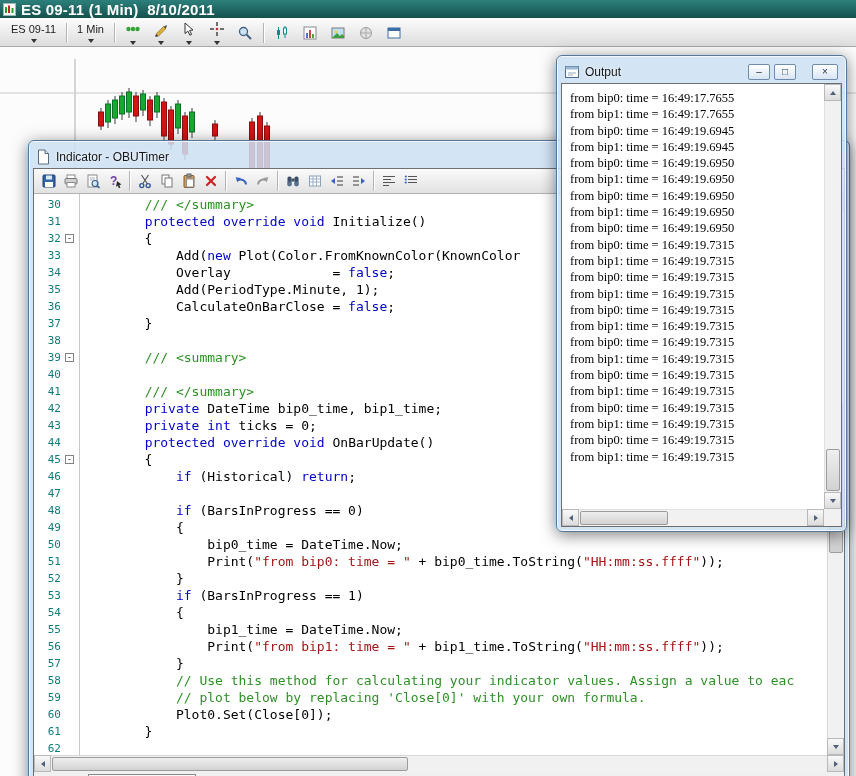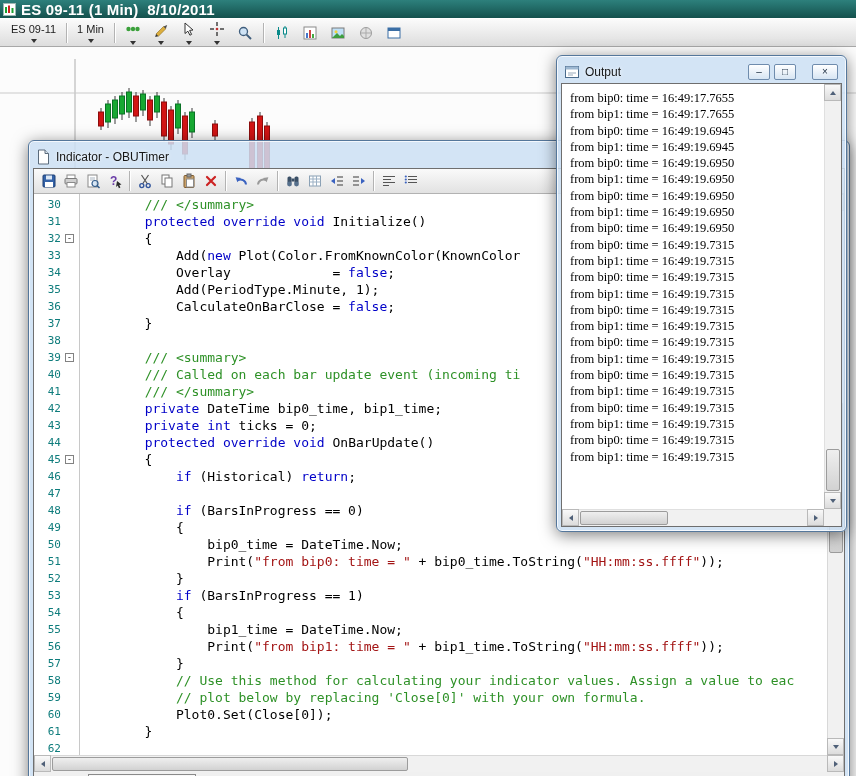--- a/index.html
+++ b/index.html
@@ -510,21 +510,21 @@
             <div class="code-row"><span class="tk-p">        </span><span class="tk-c">/// &lt;/summary&gt;</span></div>
             <div class="code-row"><span class="tk-p">        </span><span class="tk-k">protected</span><span class="tk-p"> </span><span class="tk-k">override</span><span class="tk-p"> </span><span class="tk-k">void</span><span class="tk-p"> Initialize()</span></div>
             <div class="code-row"><span class="tk-p">        {</span></div>
             <div class="code-row"><span class="tk-p">            Add(</span><span class="tk-k">new</span><span class="tk-p"> Plot(Color.FromKnownColor(KnownColor</span></div>
             <div class="code-row"><span class="tk-p">            Overlay             = </span><span class="tk-k">false</span><span class="tk-p">;</span></div>
             <div class="code-row"><span class="tk-p">            Add(PeriodType.Minute, 1);</span></div>
             <div class="code-row"><span class="tk-p">            CalculateOnBarClose = </span><span class="tk-k">false</span><span class="tk-p">;</span></div>
             <div class="code-row"><span class="tk-p">        }</span></div>
             <div class="code-row"></div>
             <div class="code-row"><span class="tk-p">        </span><span class="tk-c">/// &lt;summary&gt;</span></div>
-            <div class="code-row"><span class="tk-p">        </span><span class="tk-c">/// Called on each bar update event (incoming ti</span></div>
+            <div class="code-row"><span class="tk-p">        </span></div>
             <div class="code-row"><span class="tk-p">        </span><span class="tk-c">/// &lt;/summary&gt;</span></div>
             <div class="code-row"><span class="tk-p">        </span><span class="tk-k">private</span><span class="tk-p"> DateTime bip0_time, bip1_time;</span></div>
             <div class="code-row"><span class="tk-p">        </span><span class="tk-k">private</span><span class="tk-p"> </span><span class="tk-k">int</span><span class="tk-p"> ticks = 0;</span></div>
             <div class="code-row"><span class="tk-p">        </span><span class="tk-k">protected</span><span class="tk-p"> </span><span class="tk-k">override</span><span class="tk-p"> </span><span class="tk-k">void</span><span class="tk-p"> OnBarUpdate()</span></div>
             <div class="code-row"><span class="tk-p">        {</span></div>
             <div class="code-row"><span class="tk-p">            </span><span class="tk-k">if</span><span class="tk-p"> (Historical) </span><span class="tk-k">return</span><span class="tk-p">;</span></div>
             <div class="code-row"></div>
             <div class="code-row"><span class="tk-p">            </span><span class="tk-k">if</span><span class="tk-p"> (BarsInProgress == 0)</span></div>
             <div class="code-row"><span class="tk-p">            {</span></div>
             <div class="code-row"><span class="tk-p">                bip0_time = DateTime.Now;</span></div>

